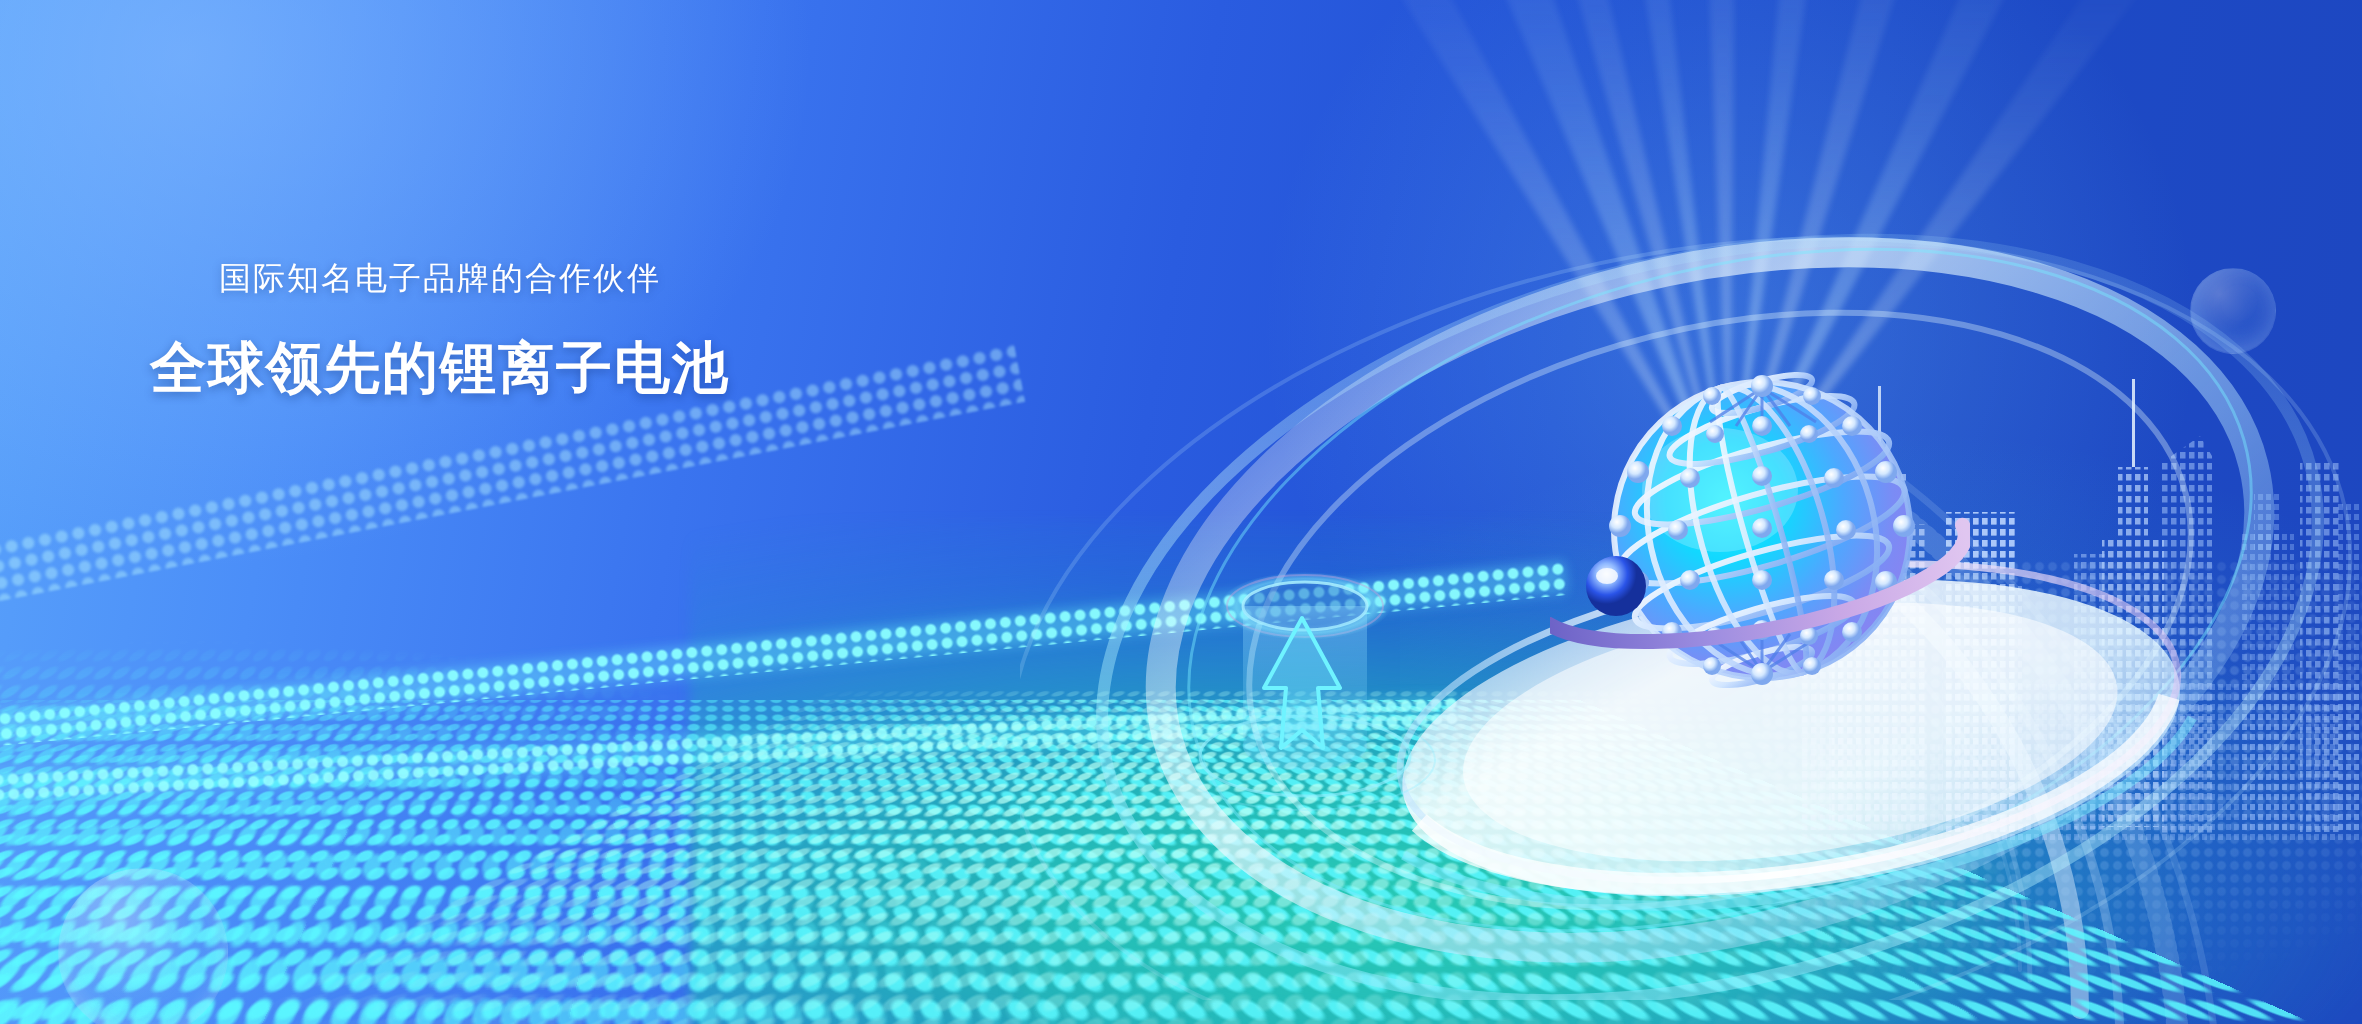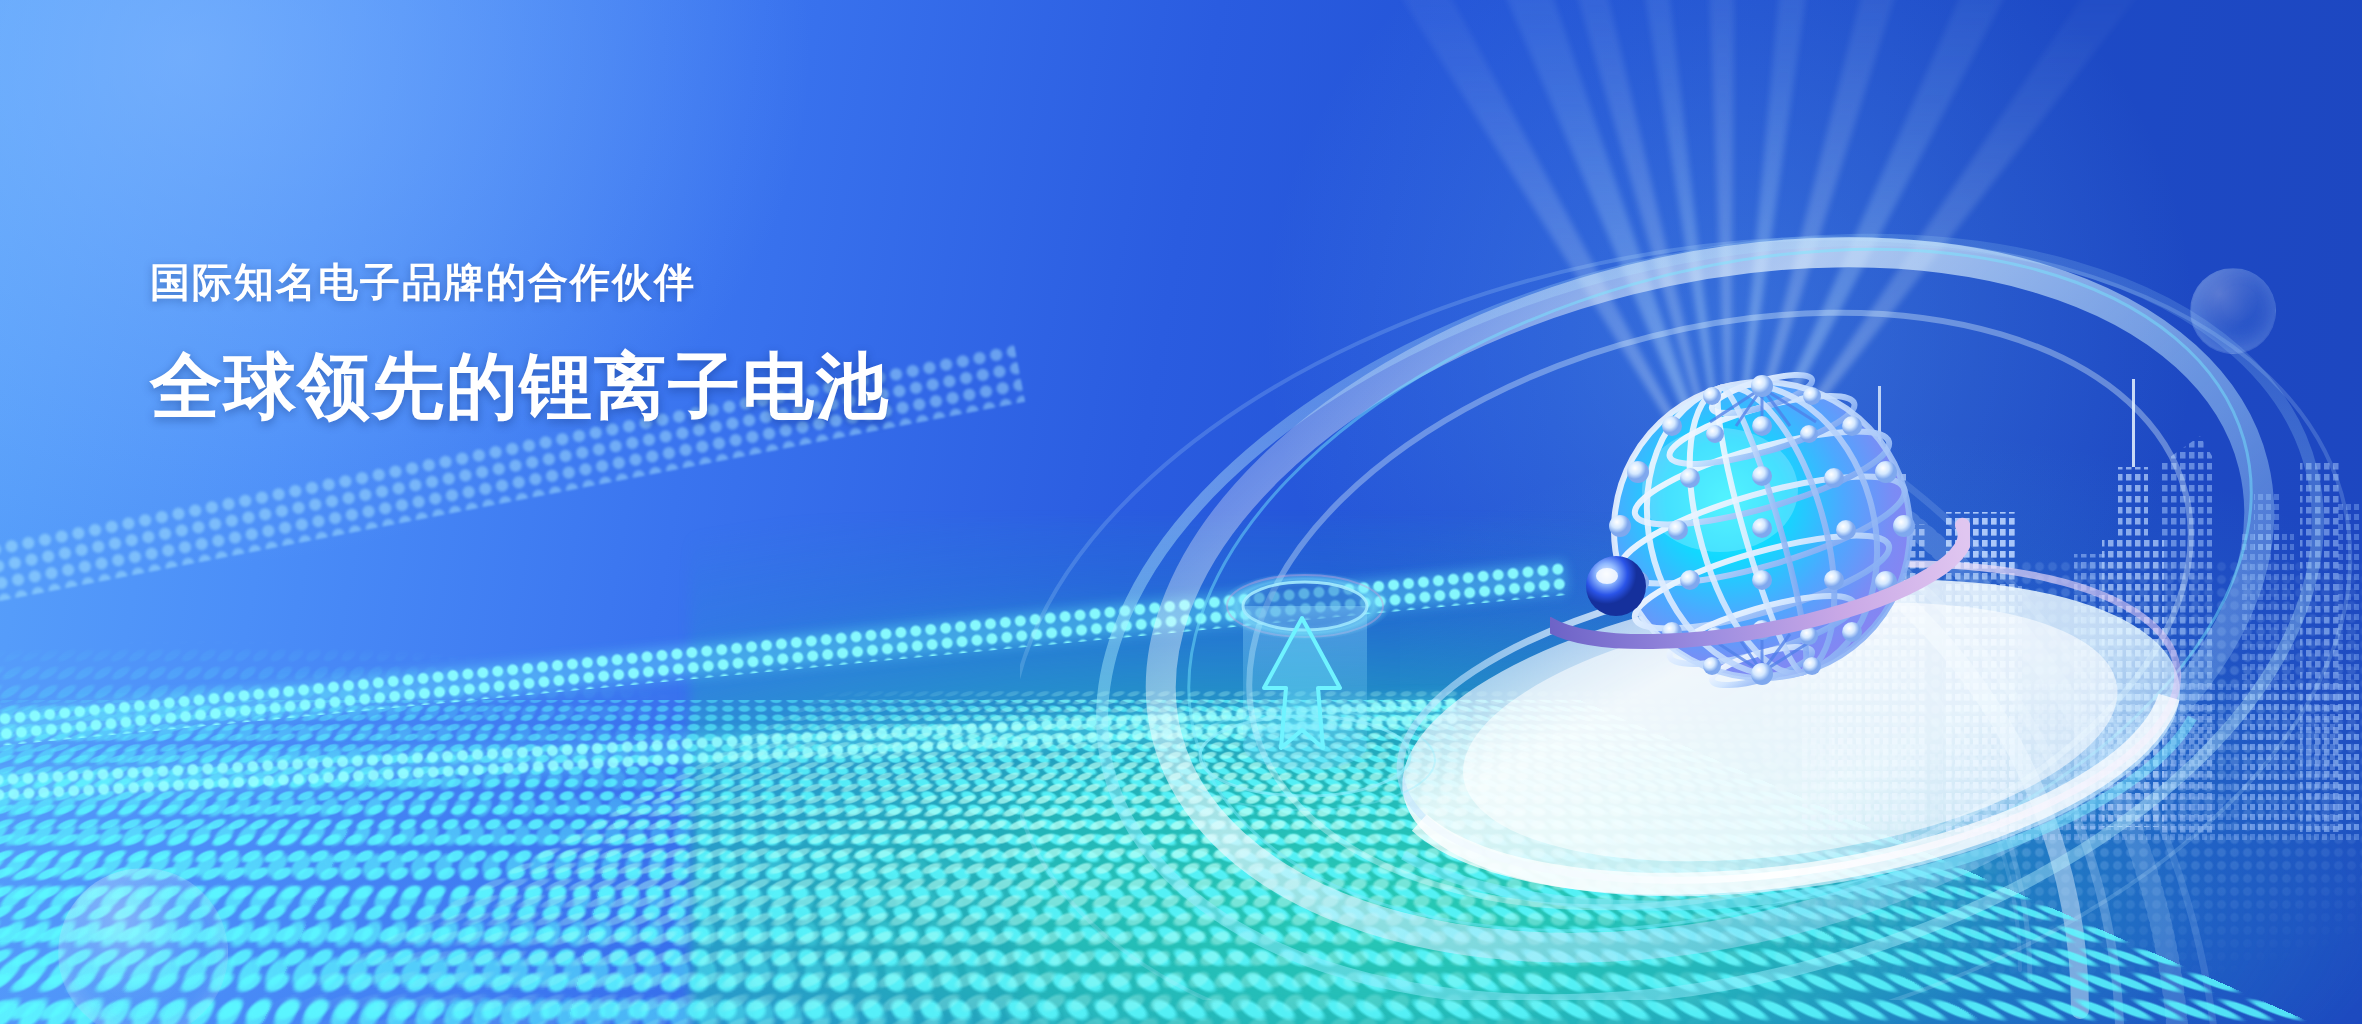--- a/index.html
+++ b/index.html
@@ -146,31 +146,32 @@
     background:radial-gradient(circle at 34% 30%, rgba(255,255,255,.26), rgba(160,210,255,.10) 48%, rgba(110,170,255,.05) 72%, rgba(255,255,255,0) 78%);
     box-shadow:inset 0 0 28px rgba(255,255,255,.20), inset 6px -8px 22px rgba(130,190,255,.22);
     border:1px solid rgba(200,230,255,.18);}
   .bubble-tr{left:2190px;top:268px;width:86px;height:86px;}
   .bubble-bl{left:58px;top:868px;width:170px;height:170px;
     background:radial-gradient(circle at 36% 28%, rgba(255,255,255,.30), rgba(170,220,255,.12) 46%, rgba(120,180,255,.05) 74%, rgba(255,255,255,0) 80%);}
 
   
   .copy{position:absolute;left:150px;top:262px;z-index:40;}
   .kicker{
-    font-size:40px;
+    font-size:32px;
     line-height:1;
     color:#ffffff;
     letter-spacing:2px;
-    font-weight:700;
+    font-weight:400;
     text-shadow:0 2px 8px rgba(10,40,110,.35);
     white-space:nowrap;
+    text-align:center;
   }
   .headline{
     margin-top:37px;
-    font-size:72px;
+    font-size:56px;
     line-height:1.31;
     color:#ffffff;
     font-weight:700;
     letter-spacing:2px;
     text-shadow:0 3px 10px rgba(10,40,110,.40);
     white-space:nowrap;
   }
 </style>
 </head>
 <body>

